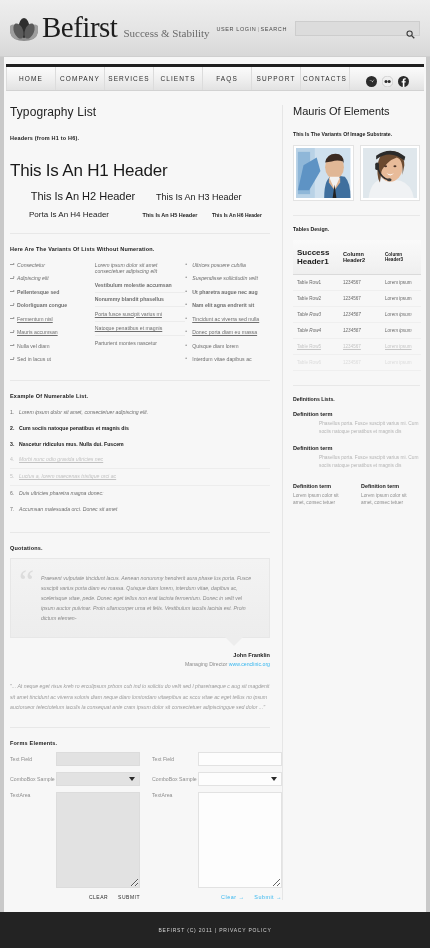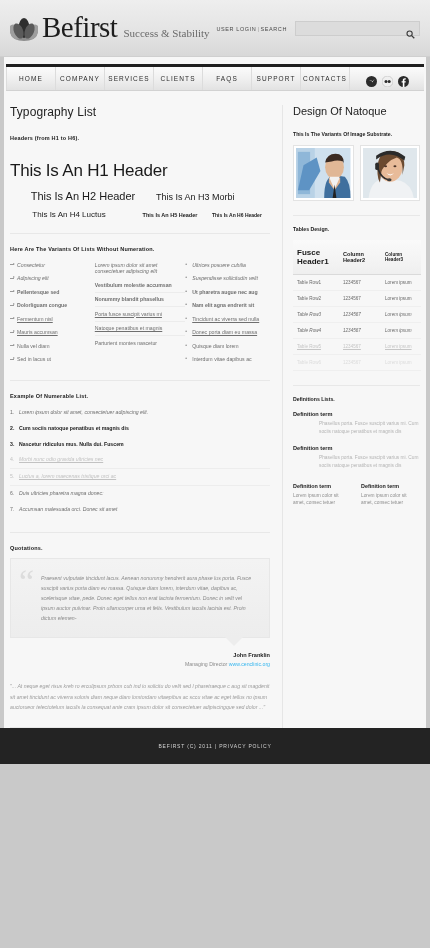--- a/index.html
+++ b/index.html
@@ -4,21 +4,21 @@
 <style>
   * { box-sizing: border-box; margin: 0; padding: 0; }
   html, body {
     width: 430px; height: 948px;
     background: #c9c9c9;
     font-family: "Liberation Sans", sans-serif;
     -webkit-font-smoothing: antialiased;
   }
   .page {
     position: relative;
-    width: 430px; height: 764px;
+    width: 430px; height: 948px;
     background: linear-gradient(to right,#c9c9c9 0px,#c9c9c9 4px,#f7f7f7 4px,#f7f7f7 426px,#c9c9c9 426px,#c9c9c9 430px);
     overflow: hidden;
   }
 
   
   .header {
     position: relative;
     height: 57px;
     background: linear-gradient(to bottom,#eeeeee 0%,#e4e4e4 55%,#d8d8d8 100%);
     border-bottom: 1px solid #cfcfcf;
@@ -275,24 +275,24 @@
 
   <div class="content">
 
     <div class="col-main">
       <h2 class="page-title">Typography List</h2>
 
       <div class="sub-title">Headers (from H1 to H6).</div>
       <div class="h1d">This Is An H1 Header</div>
       <div class="hrow">
         <div class="h2d">This Is An H2 Header</div>
-        <div class="h3d">This Is An H3 Morbi</div>
+        <div class="h3d">This Is An H3 Header</div>
       </div>
       <div class="hrow">
-        <div class="h4d">This Is An H4 Luctus</div>
+        <div class="h4d">Porta Is An H4 Header</div>
         <div class="h5d">This Is An H5 Header</div>
         <div class="h6d">This Is An H6 Header</div>
       </div>
 
       <div class="rule"></div>
 
       <div class="sub-title">Here Are The Variants Of Lists Without Numeration.</div>
       <div class="lists">
         <div class="lcol arr">
           <ul>
@@ -404,21 +404,21 @@
           <div class="fbtns">
             <a href="#" class="fbtn cy">Clear →</a>
             <a href="#" class="fbtn cy">Submit →</a>
           </div>
         </div>
 
       </div>
     </div>
 
     <div class="col-side">
-      <h2 class="side-title">Design Of Natoque</h2>
+      <h2 class="side-title">Mauris Of Elements</h2>
       <div class="side-sub">This Is The Variants Of Image Substrate.</div>
       <div class="imgs">
         <div class="imgcard">
           <div class="ph">
             <svg width="100%" height="100%" viewBox="0 0 58 52" preserveAspectRatio="none">
               <rect width="58" height="52" fill="#cfe0ee"></rect>
               <rect x="0" y="0" width="20" height="52" fill="#b9d2e6"></rect>
               <rect x="2" y="4" width="13" height="44" fill="#8fb7d8"></rect>
               <path d="M8 18 L22 10 L26 24 L14 44 L2 44 Z" fill="#5e93c4"></path>
               <path d="M30 52 Q30 30 40 28 L52 30 Q58 36 58 52 Z" fill="#3f6f9e"></path>
@@ -450,21 +450,21 @@
           </div>
         </div>
       </div>
 
       <div class="side-rule"></div>
 
       <div class="side-sub">Tables Design.</div>
       <table class="tbl">
         <thead>
           <tr>
-            <th class="c1">Fusce Header1</th>
+            <th class="c1">Success Header1</th>
             <th class="c2">Column Header2</th>
             <th class="c3">Column Header3</th>
           </tr>
         </thead>
         <tbody>
           <tr>
             <td>Table Row1</td>
             <td>1234567</td>
             <td>Lorem ipsum</td>
           </tr>

